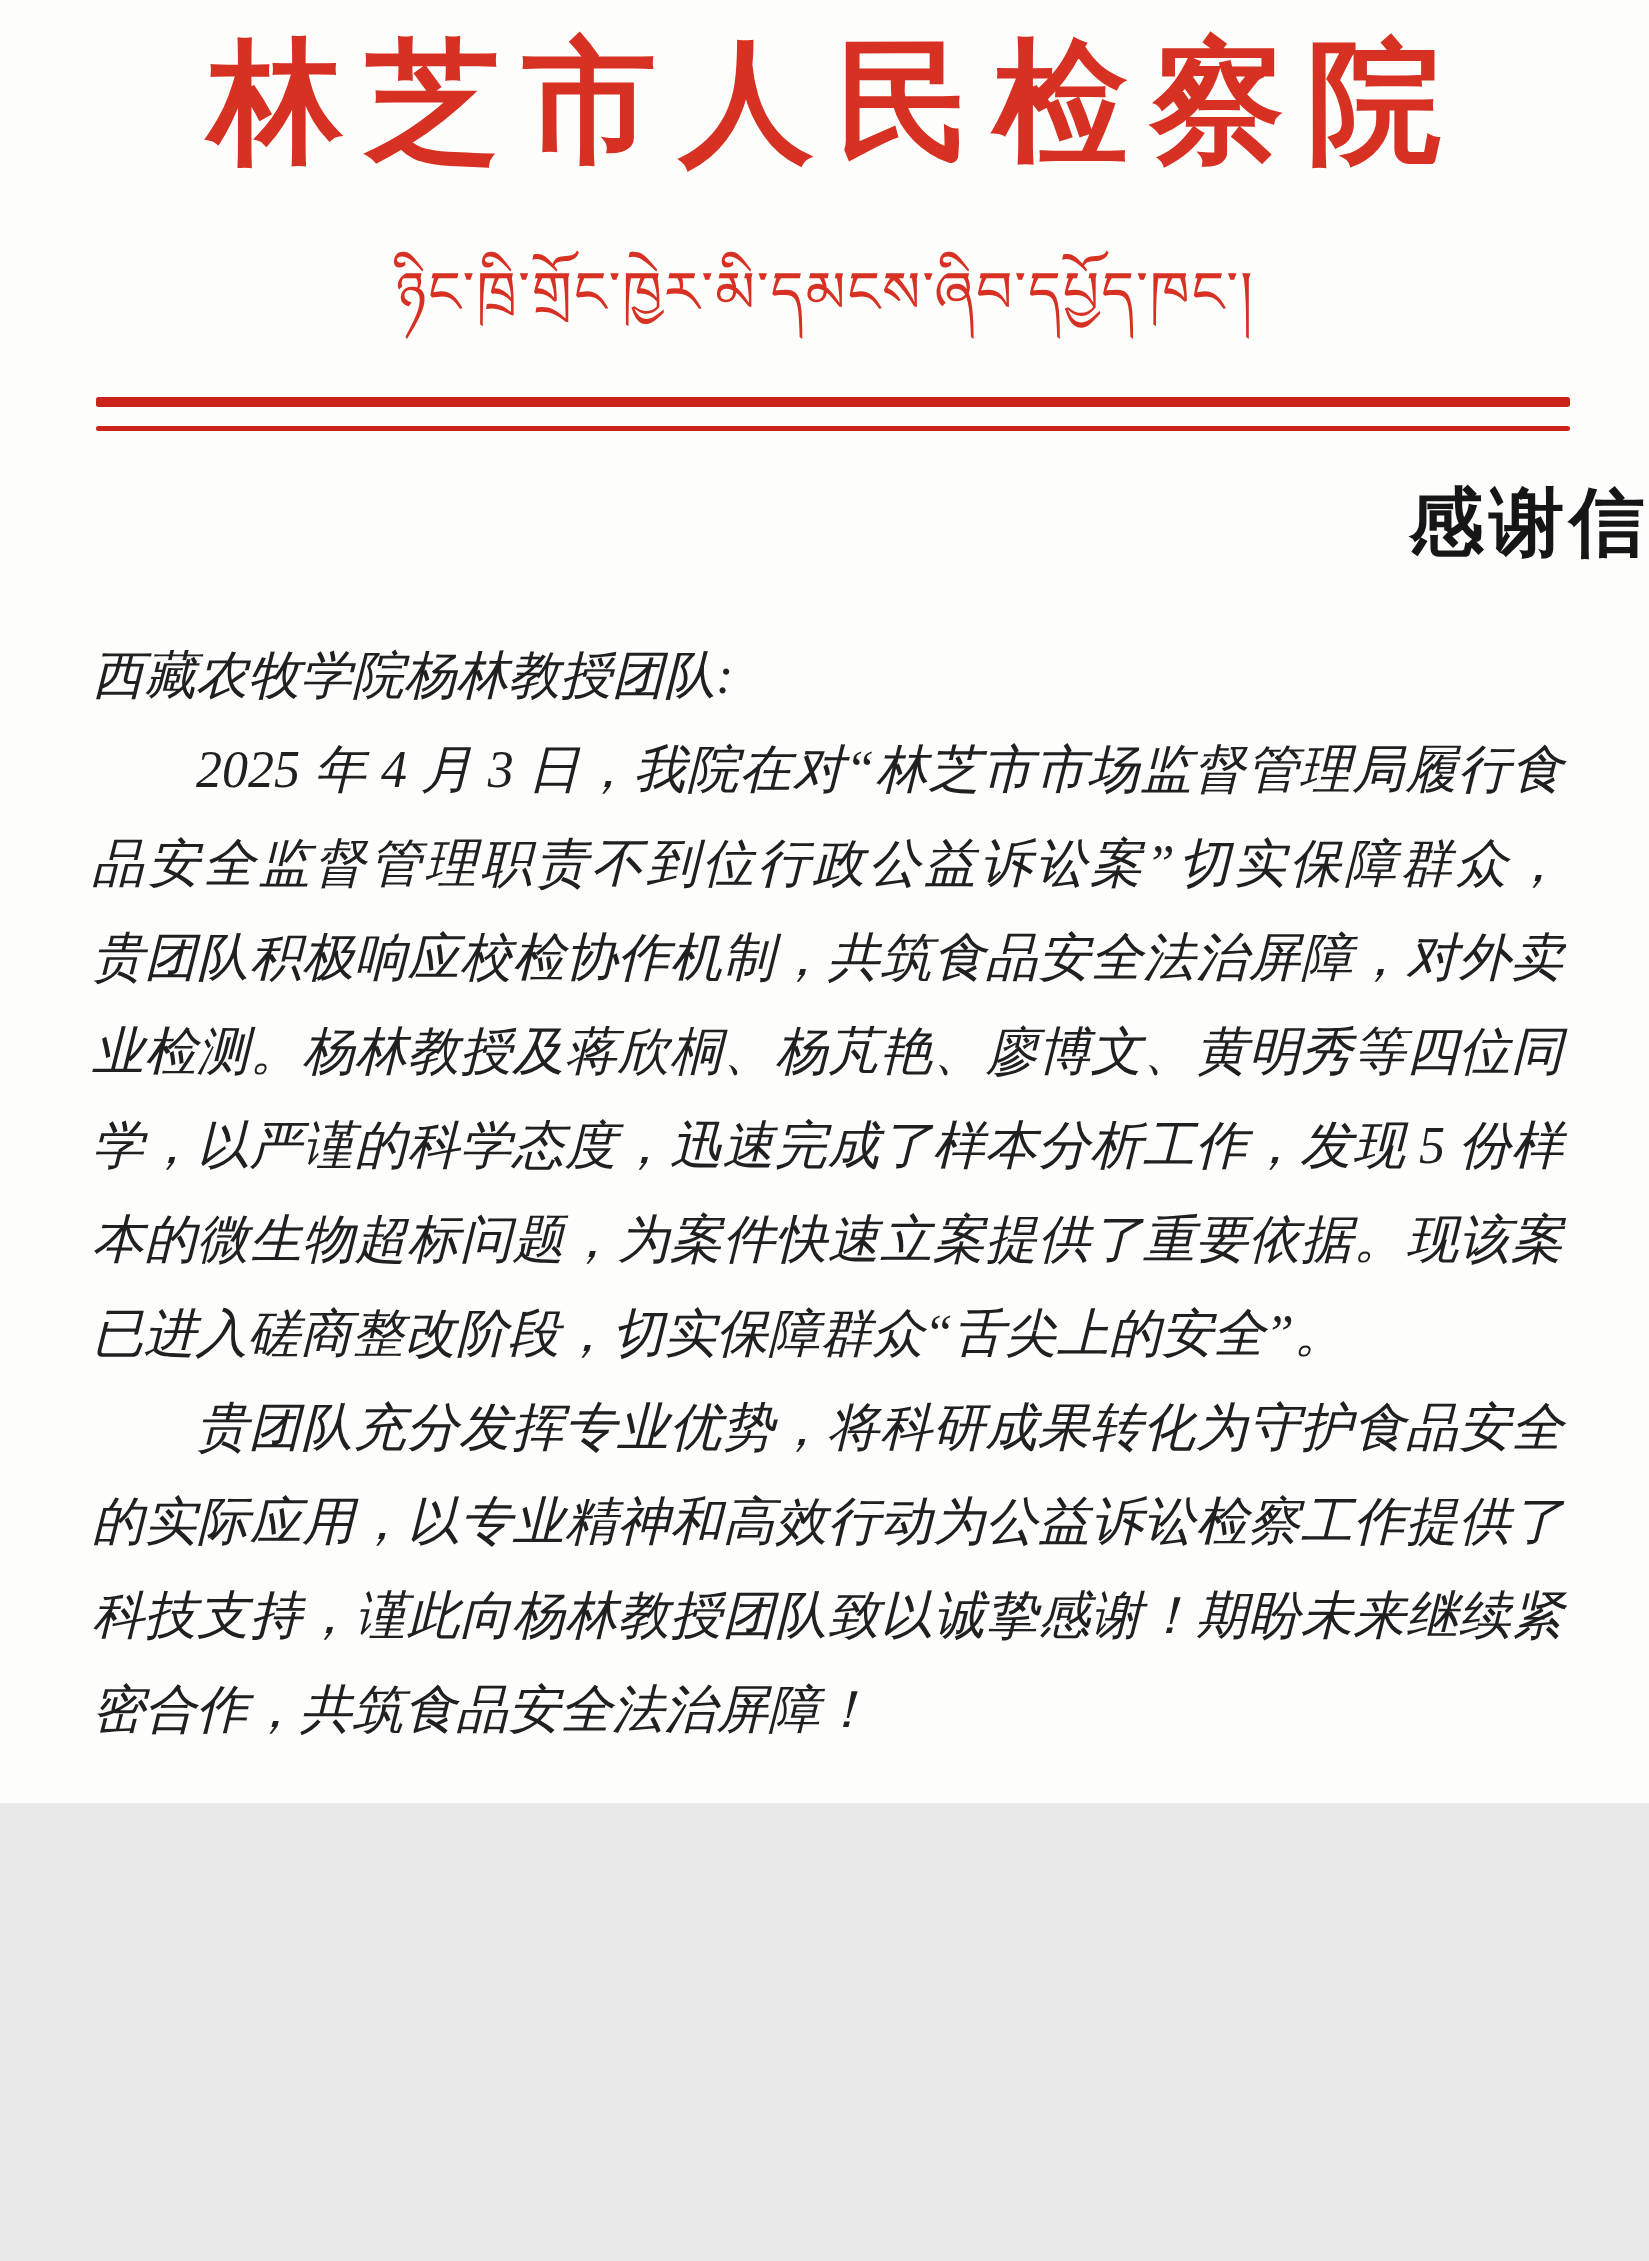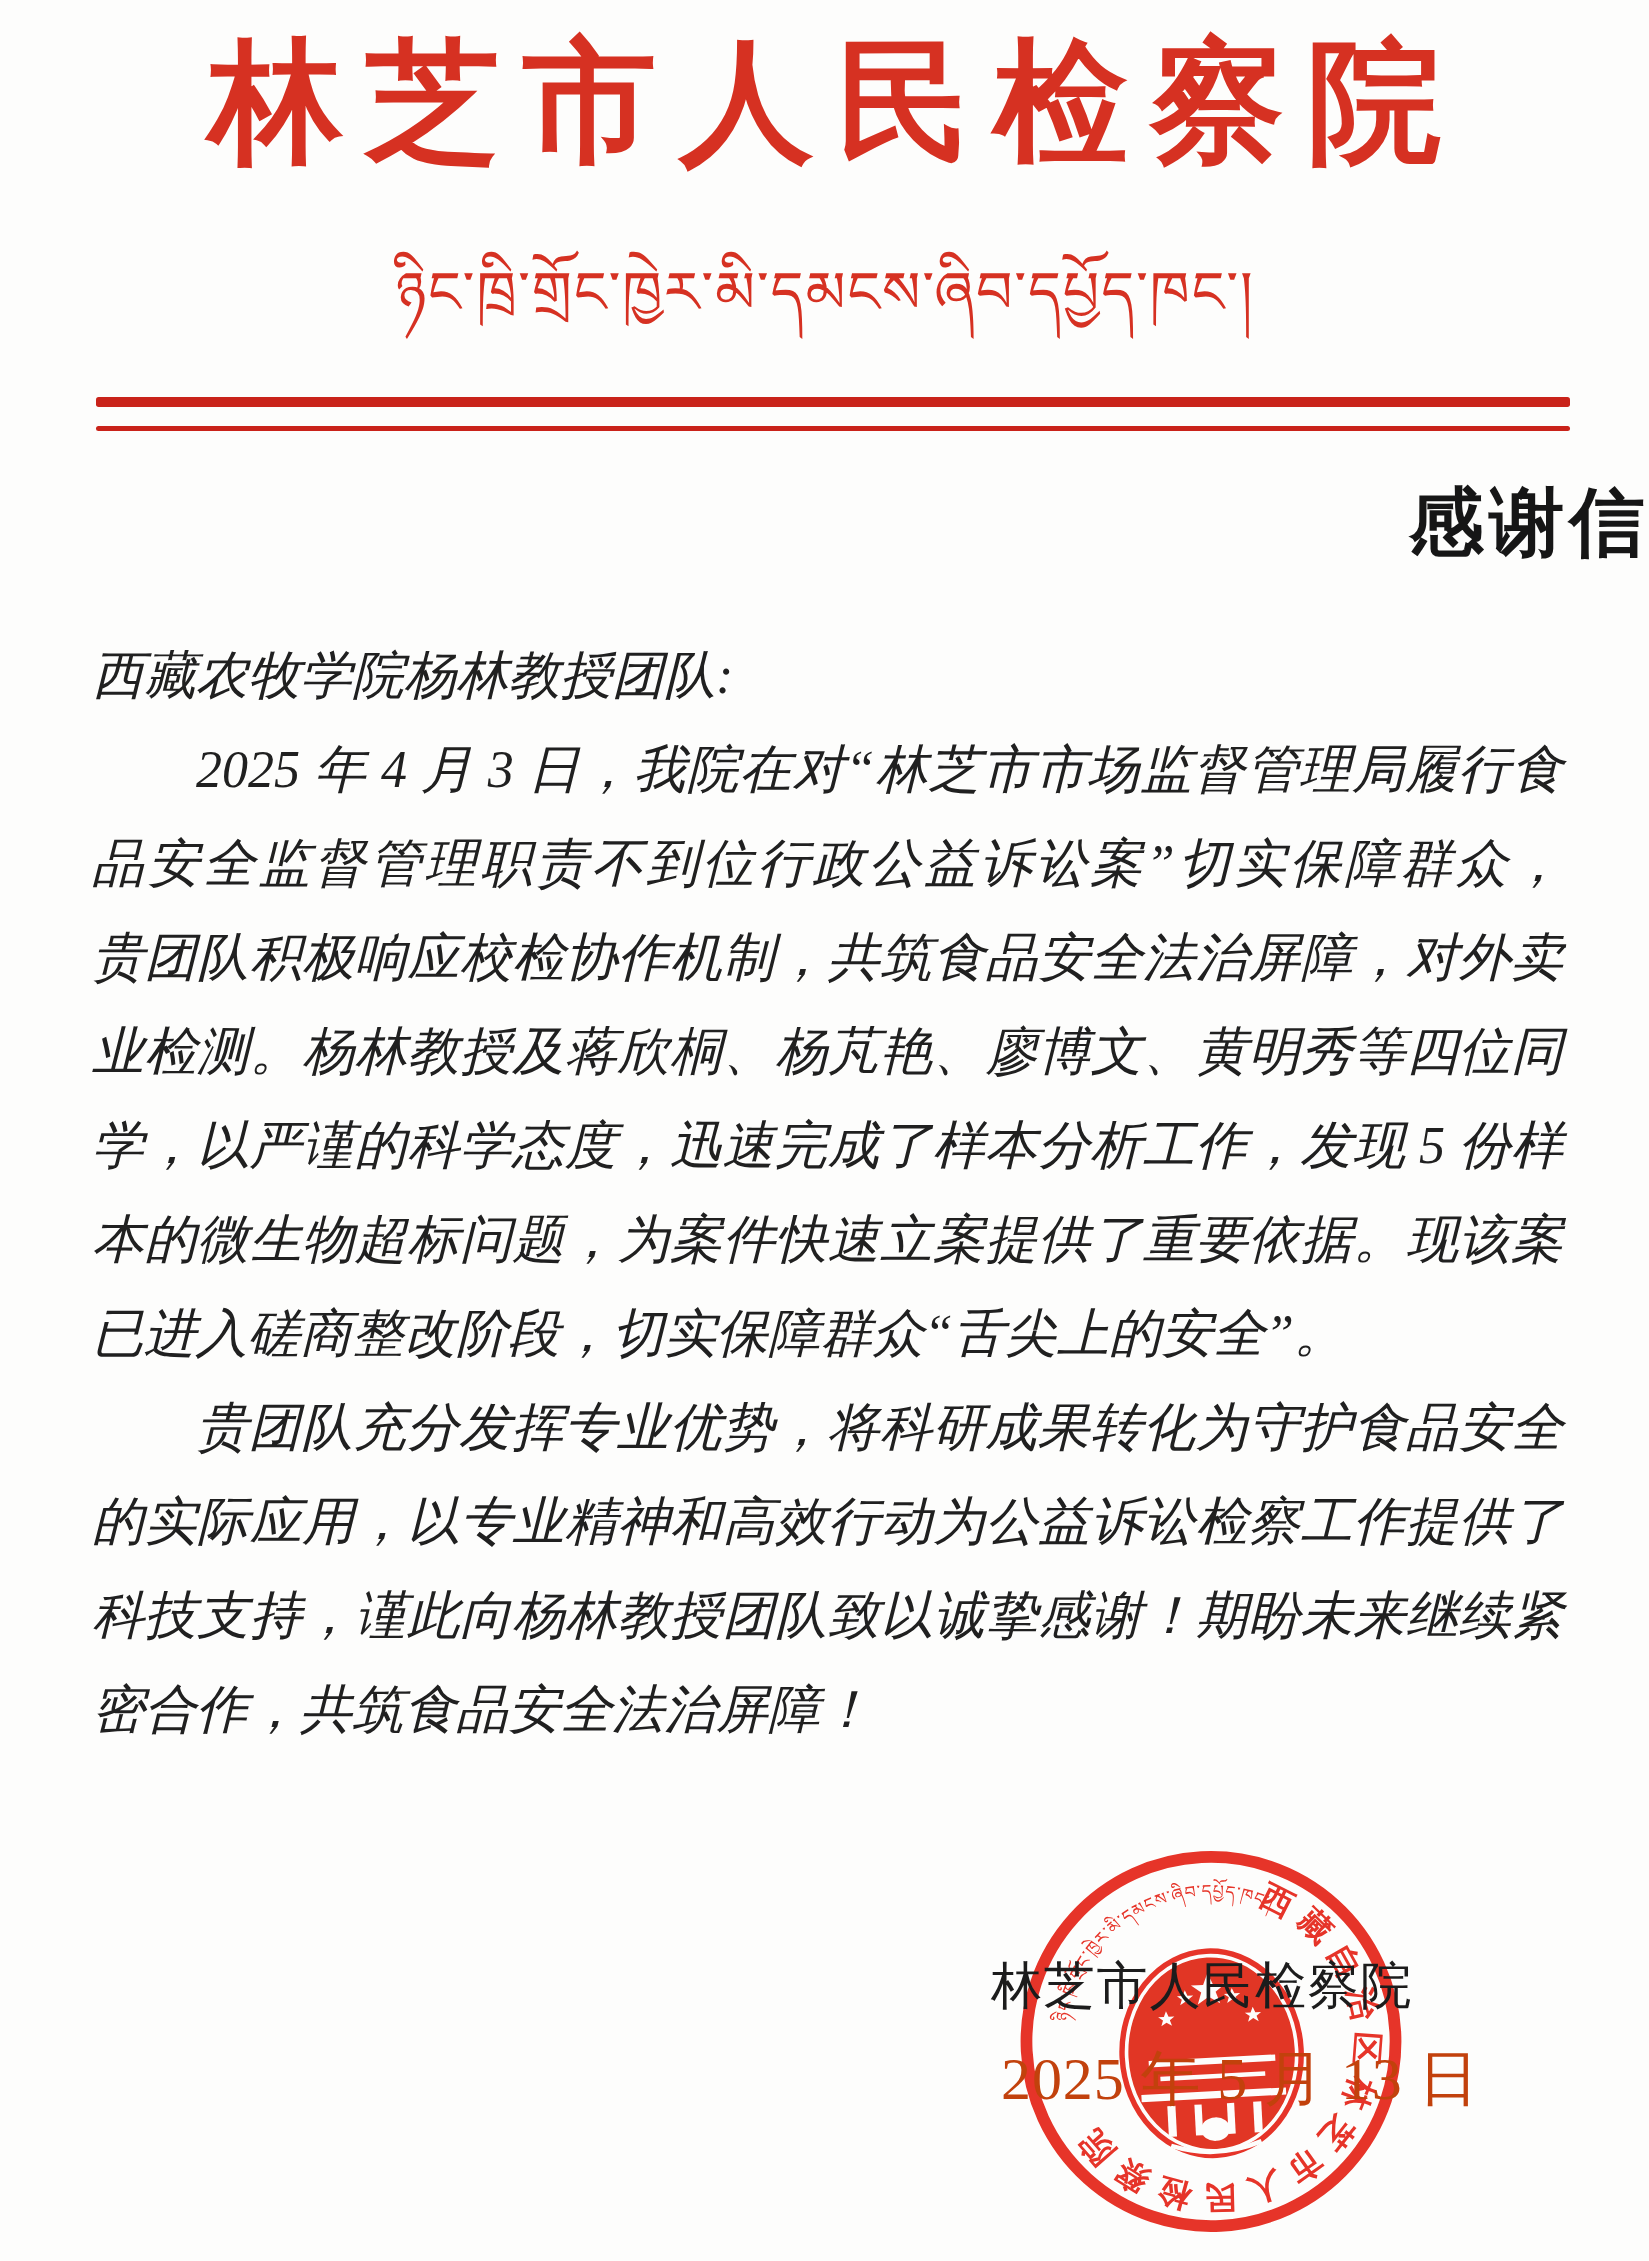--- a/index.html
+++ b/index.html
@@ -1,18 +1,18 @@
 <!DOCTYPE html>
 <html lang="zh" style="font-size:14.3px"><head>
 <meta charset="utf-8">
 <style>
   html,body{margin:0;padding:0;background:#e9e9e9;}
   .page{
     position:relative;
-    width:1650px;height:2261px;
+    width:1650px;height:1803px;
     margin:0 auto;
     background:#fdfdfc;
     overflow:hidden;
     font-family:"Liberation Serif","DejaVu Serif",serif;
   }
   
   .org-cn{
     position:absolute;top:27px;left:0;width:100%;
     text-align:center;
     font-size:134px;line-height:152px;

